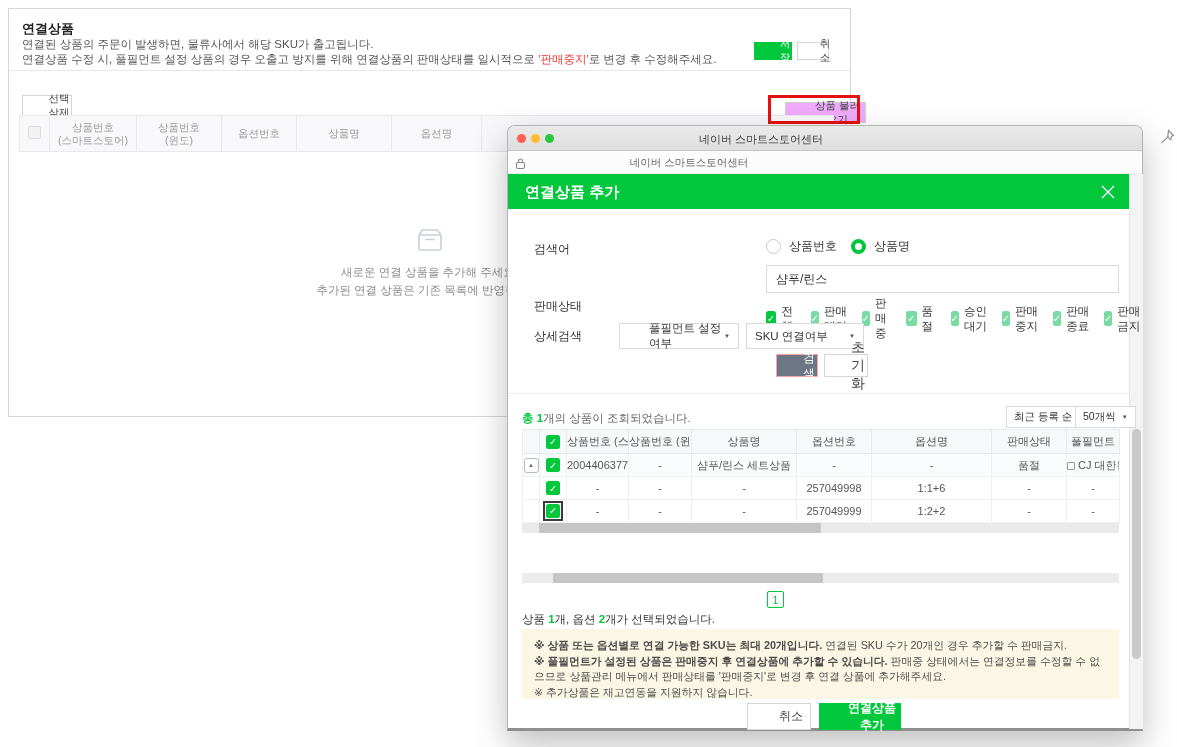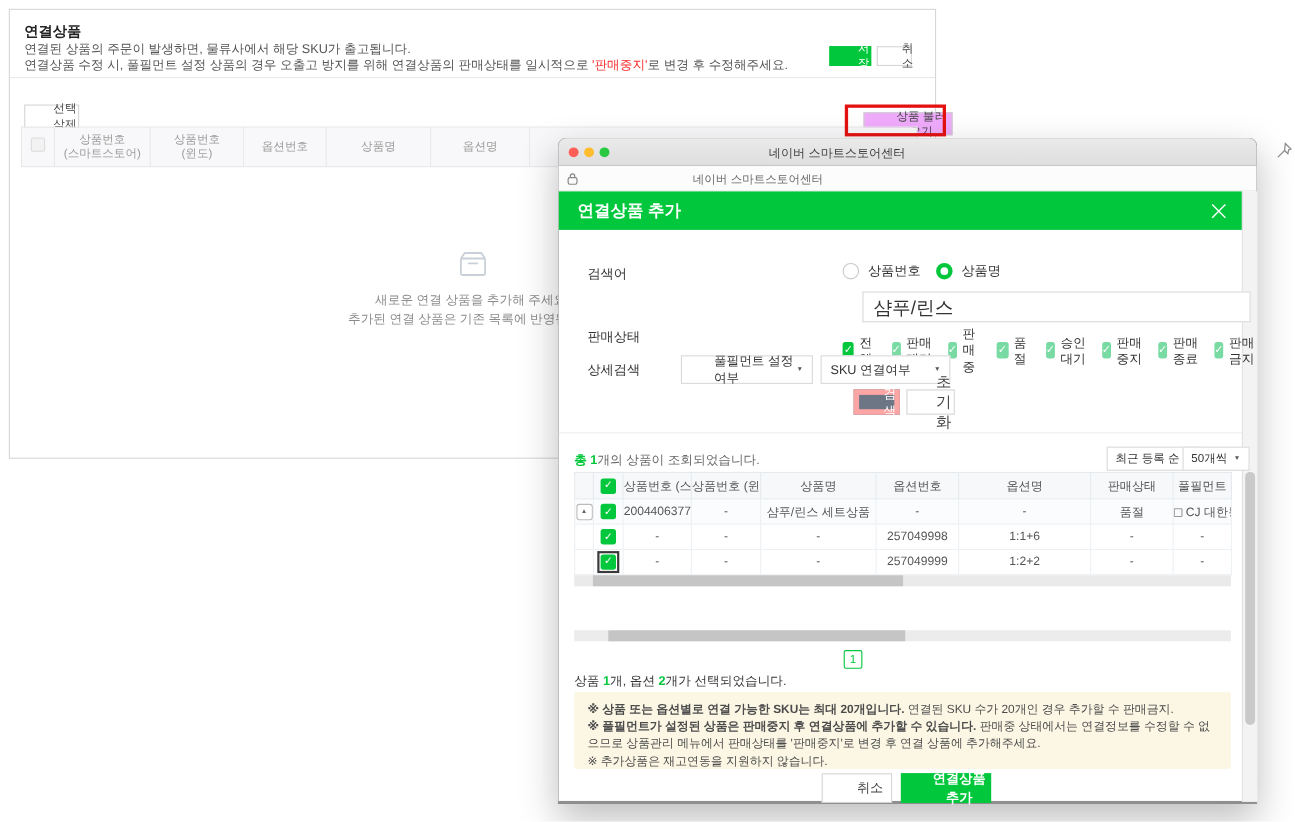--- a/index.html
+++ b/index.html
@@ -48,31 +48,31 @@
   #mhead .t { position:absolute; left:17px; top:0; line-height:35px; font-size:15px; font-weight:bold; color:#fff; }
   #mclose { position:absolute; left:591px; top:9px; width:18px; height:18px; cursor:pointer; }
   #vscroll { position:absolute; left:621px; top:48px; width:14px; height:555px; background:#f3f3f3; border-left:1px solid #e2e2e2; }
   #vscroll .thumb { position:absolute; left:2px; top:255px; width:9px; height:230px; background:#c9c9c9; border-radius:5px; }
 
   .flabel { position:absolute; left:26px; font-size:12px; color:#333; }
   .radio { width:15px; height:15px; border-radius:50%; background:#fff; display:inline-block; }
   .radio.off { border:1px solid #c9c9c9; }
   .radio.on { border:4.5px solid #00c73c; }
   .rlabel { font-size:12px; color:#333; }
-  #kw-input { position:absolute; left:276px; top:139px; width:353px; height:28px; border:1px solid #d9d9d9; font-size:17px; color:#333; padding:0 9px; font-family:inherit; }
+  #kw-input { position:absolute; left:258px; top:139px; width:353px; height:28px; border:1px solid #d9d9d9; font-size:12px; color:#333; padding:0 9px; font-family:inherit; }
   .cbrow { position:absolute; left:258px; top:170px; display:flex; gap:13px; align-items:center; }
   .cbitem { display:flex; gap:5px; align-items:center; }
   .cb { width:15px; height:15px; border-radius:2.5px; display:inline-flex; align-items:center; justify-content:center; color:#fff; font-size:10px; cursor:pointer; }
   .cb.strong { background:#00c73c; }
   .cb.lite { background:#79dba3; }
   .cblabel { font-size:11.5px; color:#333; }
   .sel { position:absolute; top:197px; height:26px; border:1px solid #d9d9d9; background:#fff; font-size:11.5px; color:#333; display:flex; align-items:center; padding:0 8px; cursor:pointer; }
   .sel .arrow { position:absolute; right:8px; font-size:6px; color:#555; }
   #sel1 { left:111px; width:120px;padding-left:29px; } #sel2 { left:238px; width:118px; }
-  #btn-search { position:absolute; left:268px; top:228px; width:42px; height:23px; background:#6d7684; border:5px solid #fca5a5; color:#fff; font-size:11.5px; }
+  #btn-search { position:absolute; left:268px; top:228px; width:42px; height:23px; background:#6d7684; border:1px solid #fca5a5; color:#fff; font-size:11.5px; }
   #btn-reset { position:absolute; left:316px; top:228px; width:44px; height:23px; font-size:14px; }
   #form-sep { position:absolute; left:0; top:267px; width:621px; border-top:1px solid #ededed; }
 
   #result-line { position:absolute; left:14px; top:285px; font-size:11.5px; color:#666; }
   #result-line .g { color:#00c73c; font-weight:bold; }
   .sortbox { position:absolute; top:280px; height:22px; border:1px solid #d9d9d9; background:#fff; font-size:10.5px; color:#333; display:flex; align-items:center; padding:0 7px; cursor:pointer; }
   .sortbox .arrow { margin-left:6px; font-size:6px; color:#555; }
   #sort1 { left:498px; } #sort2 { left:567px; }
 
   #mtable { position:absolute; left:14px; top:303px; width:597px; border-collapse:collapse; table-layout:fixed; }

